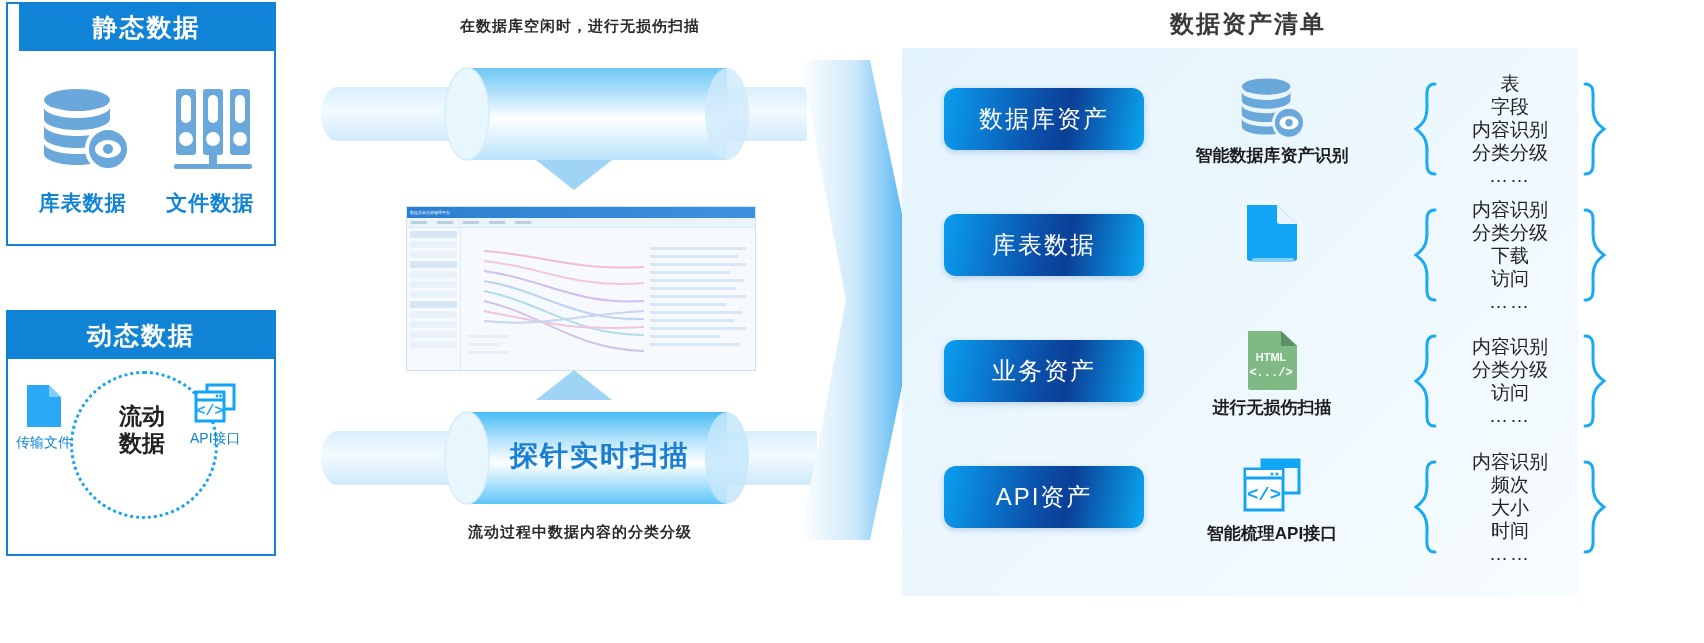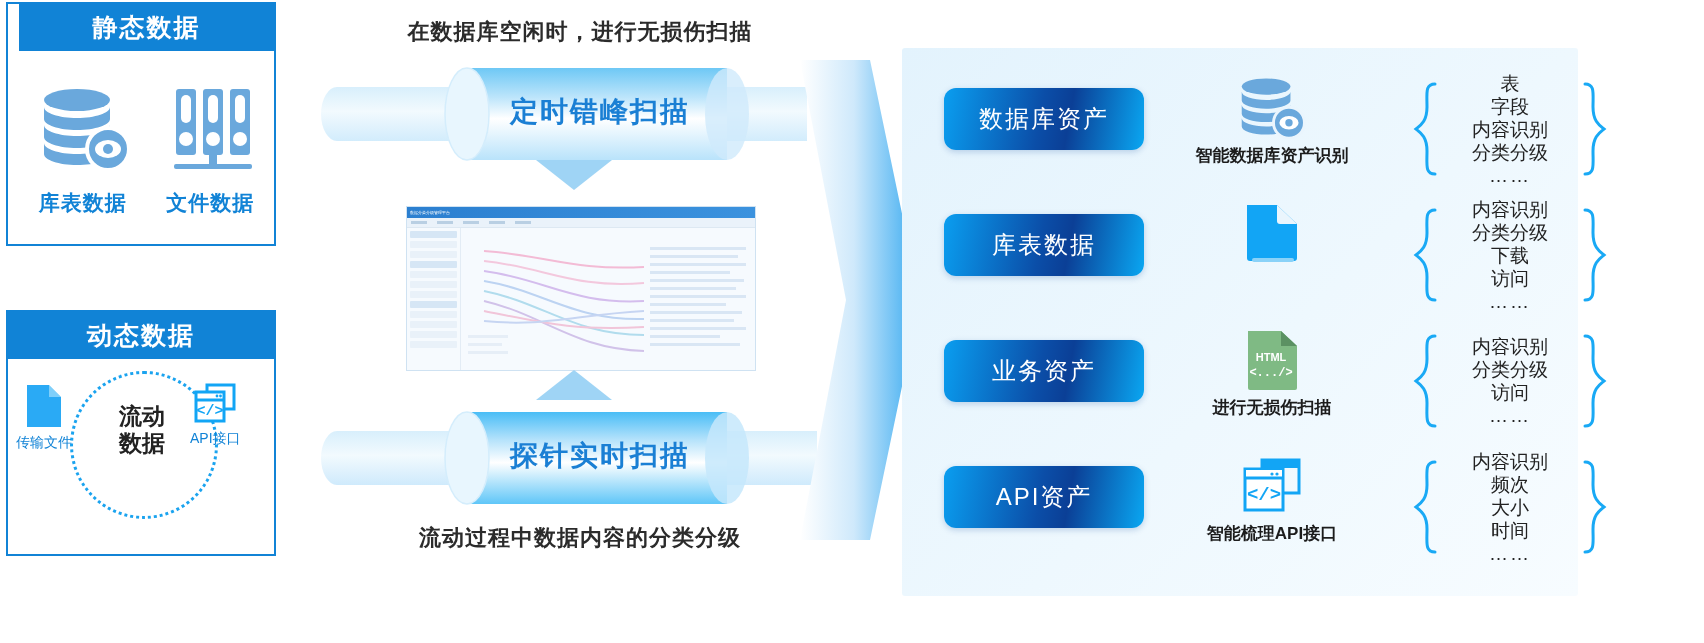--- a/index.html
+++ b/index.html
@@ -93,21 +93,21 @@
   .dyn-api  { left: 182px; top: 24px; }
   .dyn-db   { left: 84px; top: 118px; width: 100px; }
 
   
   .mid-col { position: absolute; left: 300px; top: 0; width: 560px; height: 643px; }
 
   .mid-caption {
     position: absolute;
     width: 560px;
     text-align: center;
-    font-size: 22px;
+    font-size: 15px;
     font-weight: bold;
     color: #2b2b2b;
     letter-spacing: 1px;
   }
   .mid-caption-top { top: 17px; }
   .mid-caption-bottom { top: 523px; }
 
   .cyl {
     position: absolute;
     left: 7px;
@@ -395,21 +395,20 @@
           <stop offset="100%" stop-color="#d2ecfc"></stop>
         </linearGradient>
       </defs>
       <path d="M30 27 H160 V81 H30 a16 27 0 0 1 0 -54 z" fill="url(#cylTailA)"></path>
       <path d="M420 27 H500 V81 H420 z" fill="url(#cylTailA)"></path>
       <rect x="160" y="8" width="260" height="92" fill="url(#cylBodyA)"></rect>
       <ellipse cx="420" cy="54" rx="22" ry="46" fill="#cfeafb" opacity="0.8"></ellipse>
       <ellipse cx="160" cy="54" rx="22" ry="46" fill="#e8f6fe"></ellipse>
       <ellipse cx="160" cy="54" rx="22" ry="46" fill="none" stroke="#d4edfc" stroke-width="1.5"></ellipse>
     </svg>
-    <div class="cyl-label">定时错峰扫描</div>
   </div>
 
   <div class="arrow-down"></div>
 
   <div class="mid-screenshot">
     <div class="ss-top">
       <span class="t">数据分类分级管理平台</span>
     </div>
     <div class="ss-sub">
       <i></i>
@@ -509,20 +508,21 @@
         <stop offset="45%" stop-color="#cfe9fb"></stop>
         <stop offset="100%" stop-color="#35a9f0"></stop>
       </linearGradient>
     </defs>
     <path d="M0 0 L70 0 L120 240 L70 480 L0 480 L46 240 Z" fill="url(#bigArrowGrad)"></path>
   </svg>
 </div>
 
 <div class="right-col">
 
+  <div class="right-title">数据资产清单</div>
 
   <div class="right-box"></div>
 
   <div class="asset-row r0">
     <div class="asset-chip">
       <span>数据库资产</span>
     </div>
     <div class="asset-mid">
       <div class="icon-holder">
         <span>

